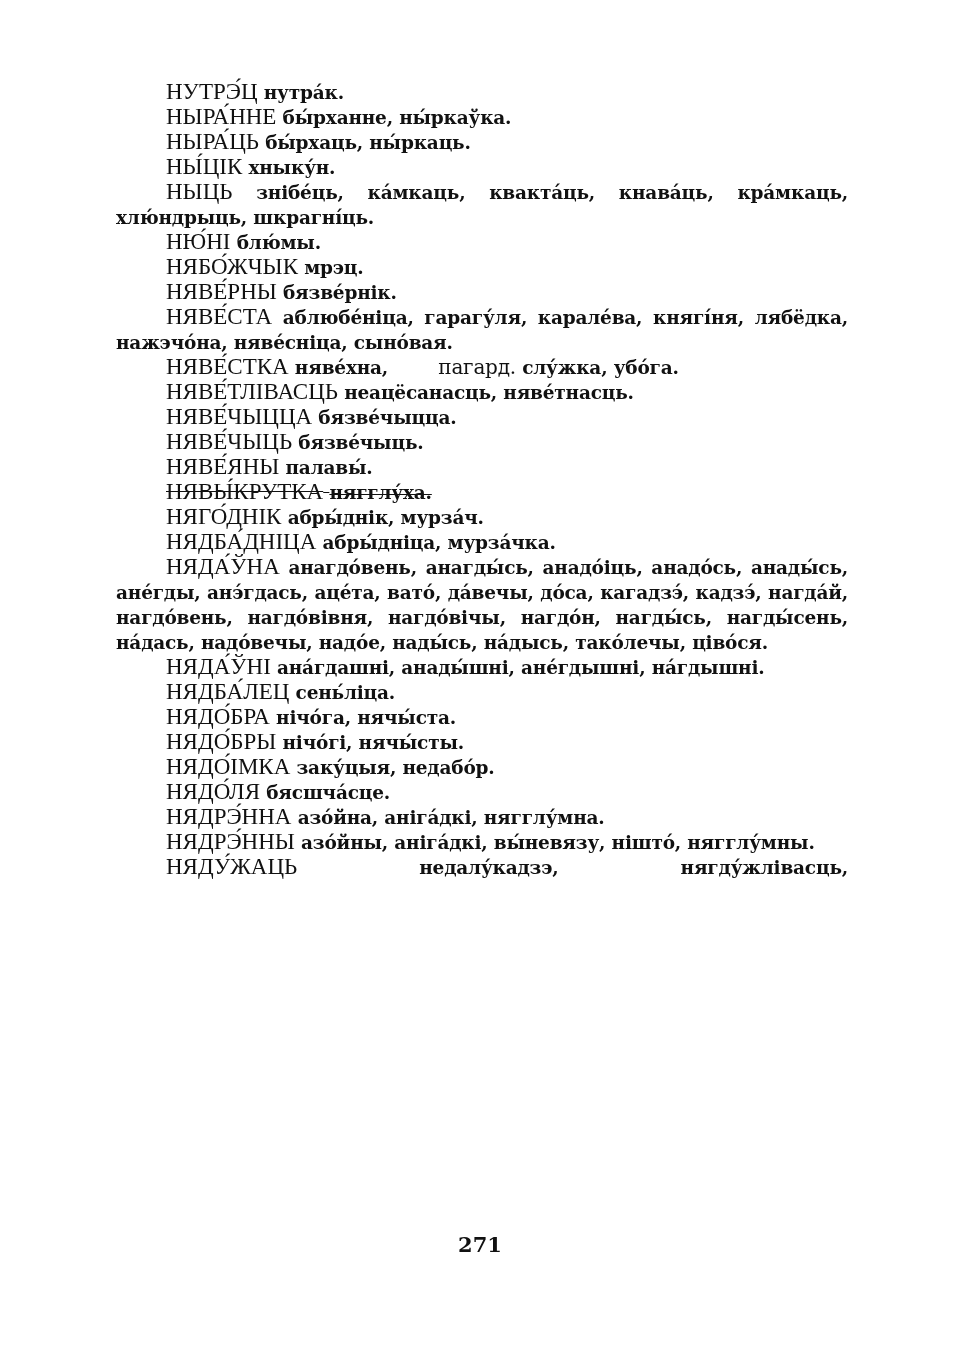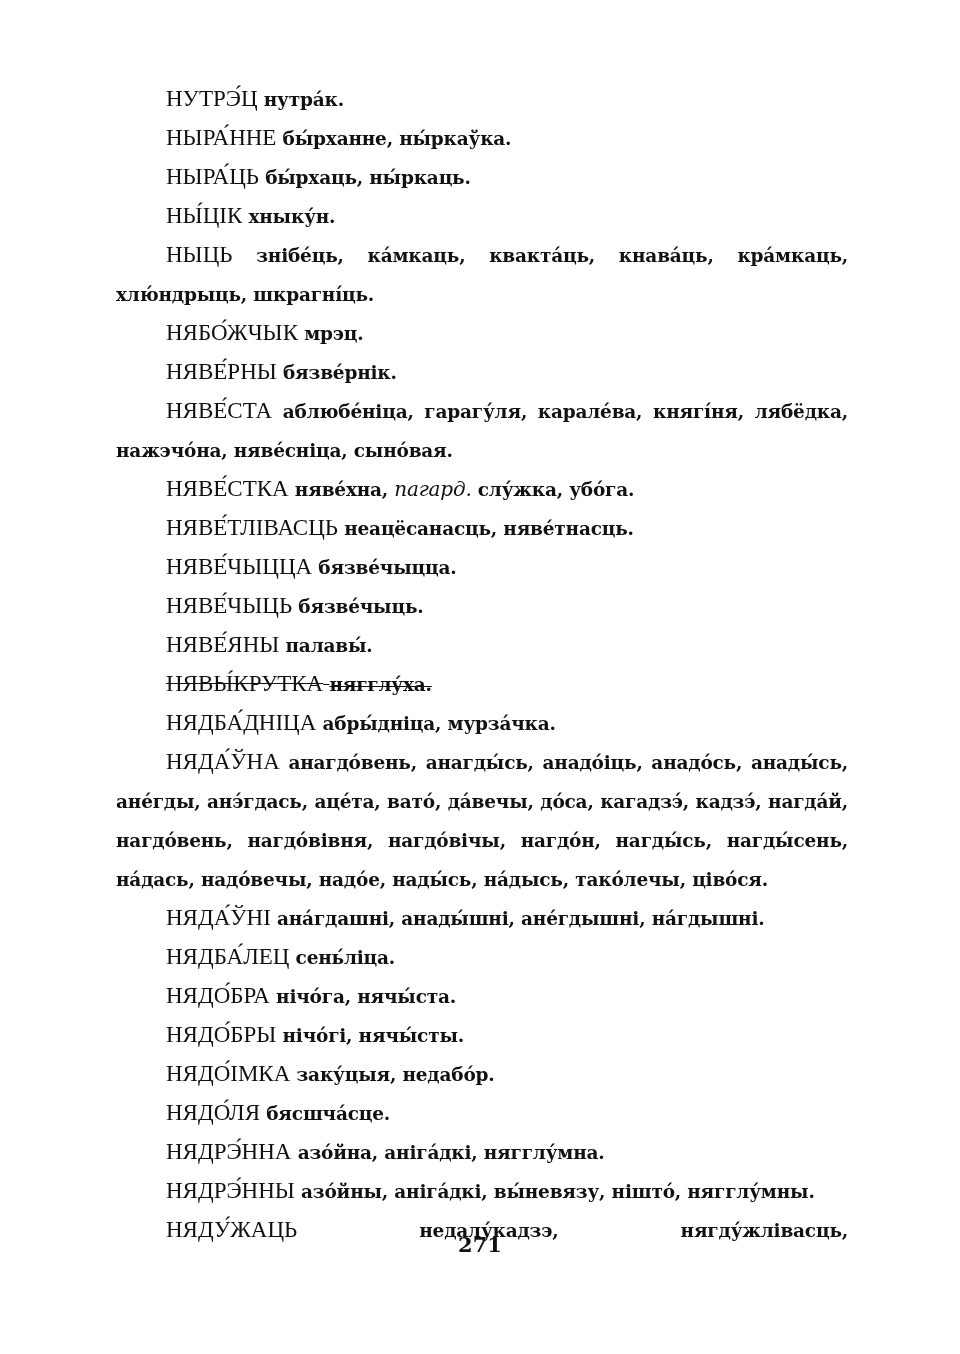--- a/index.html
+++ b/index.html
@@ -12,39 +12,39 @@
       color: #111111;
     }
     .page {
       position: absolute;
       left: 116px;
       top: 80px;
       width: 732px;
     }
     .entry {
       font-size: 20px;
-      line-height: 38px;
+      line-height: 24px;
       text-align: justify;
       text-indent: 50px;
       margin: 0;
       letter-spacing: -0.2px;
     }
     .headword {
       font-family: "Liberation Serif", "DejaVu Serif", serif;
       font-size: 23px;
       letter-spacing: 0;
     }
     .syn {
       font-weight: bold;
       font-size: 18.5px;
     }
     .label {
-      font-style: italic;
       font-weight: normal;
       font-size: 20px;
+      margin-left: 44px;
     }
     .struck {
       text-decoration: line-through;
       text-decoration-thickness: 1px;
     }
     .justify-last { text-align-last: justify; }
     .page-number {
       position: absolute;
       left: 0;
       width: 960px;
@@ -57,29 +57,31 @@
   </style>
 </head>
 <body>
 
 <div class="page">
   <p class="entry"><span class="headword">НУТРЭ́Ц</span> <span class="syn">нутра́к.</span></p>
   <p class="entry"><span class="headword">НЫРА́ННЕ</span> <span class="syn">бы́рханне, ны́ркаўка.</span></p>
   <p class="entry"><span class="headword">НЫРА́ЦЬ</span> <span class="syn">бы́рхаць, ны́ркаць.</span></p>
   <p class="entry"><span class="headword">НЫ́ЦІК</span> <span class="syn">хныку́н.</span></p>
   <p class="entry"><span class="headword">НЫЦЬ</span> <span class="syn">знібе́ць, ка́мкаць, квакта́ць, кнава́ць, кра́мкаць, хлю́ндрыць, шкрагні́ць.</span></p>
+  <p class="entry"><span class="headword">НЮ́НІ</span> <span class="syn">блю́мы.</span></p>
   <p class="entry"><span class="headword">НЯБО́ЖЧЫК</span> <span class="syn">мрэц.</span></p>
   <p class="entry"><span class="headword">НЯВЕ́РНЫ</span> <span class="syn">бязве́рнік.</span></p>
   <p class="entry"><span class="headword">НЯВЕ́СТА</span> <span class="syn">аблюбе́ніца, гарагу́ля, карале́ва, княгі́ня, лябёдка, нажэчо́на, няве́сніца, сыно́вая.</span></p>
   <p class="entry"><span class="headword">НЯВЕ́СТКА</span> <span class="syn">няве́хна,</span> <span class="label">пагард.</span> <span class="syn">слу́жка, убо́га.</span></p>
   <p class="entry"><span class="headword">НЯВЕ́ТЛІВАСЦЬ</span> <span class="syn">неацёсанасць, няве́тнасць.</span></p>
   <p class="entry"><span class="headword">НЯВЕ́ЧЫЦЦА</span> <span class="syn">бязве́чыцца.</span></p>
   <p class="entry"><span class="headword">НЯВЕ́ЧЫЦЬ</span> <span class="syn">бязве́чыць.</span></p>
   <p class="entry"><span class="headword">НЯВЕ́ЯНЫ</span> <span class="syn">палавы́.</span></p>
   <p class="entry struck"><span class="headword">НЯВЫ́КРУТКА</span> <span class="syn">нягглу́ха.</span></p>
+  <p class="entry"><span class="headword">НЯГО́ДНІК</span> <span class="syn">абры́днік, мурза́ч.</span></p>
   <p class="entry"><span class="headword">НЯДБА́ДНІЦА</span> <span class="syn">абры́дніца, мурза́чка.</span></p>
   <p class="entry"><span class="headword">НЯДА́ЎНА</span> <span class="syn">анагдо́вень, анагды́сь, анадо́іць, анадо́сь, анады́сь, ане́гды, анэ́гдась, аце́та, вато́, да́вечы, до́са, кагадзэ́, кадзэ́, нагда́й, нагдо́вень, нагдо́вівня, нагдо́вічы, нагдо́н, нагды́сь, нагды́сень, на́дась, надо́вечы, надо́е, нады́сь, на́дысь, тако́лечы, ціво́ся.</span></p>
   <p class="entry"><span class="headword">НЯДА́ЎНІ</span> <span class="syn">ана́гдашні, анады́шні, ане́гдышні, на́гдышні.</span></p>
   <p class="entry"><span class="headword">НЯДБА́ЛЕЦ</span> <span class="syn">сень́ліца.</span></p>
   <p class="entry"><span class="headword">НЯДО́БРА</span> <span class="syn">нічо́га, нячы́ста.</span></p>
   <p class="entry"><span class="headword">НЯДО́БРЫ</span> <span class="syn">нічо́гі, нячы́сты.</span></p>
   <p class="entry"><span class="headword">НЯДО́ІМКА</span> <span class="syn">заку́цыя, недабо́р.</span></p>
   <p class="entry"><span class="headword">НЯДО́ЛЯ</span> <span class="syn">бясшча́сце.</span></p>
   <p class="entry"><span class="headword">НЯДРЭ́ННА</span> <span class="syn">азо́йна, аніга́дкі, нягглу́мна.</span></p>
   <p class="entry"><span class="headword">НЯДРЭ́ННЫ</span> <span class="syn">азо́йны, аніга́дкі, вы́невязу, нішто́, нягглу́мны.</span></p>

